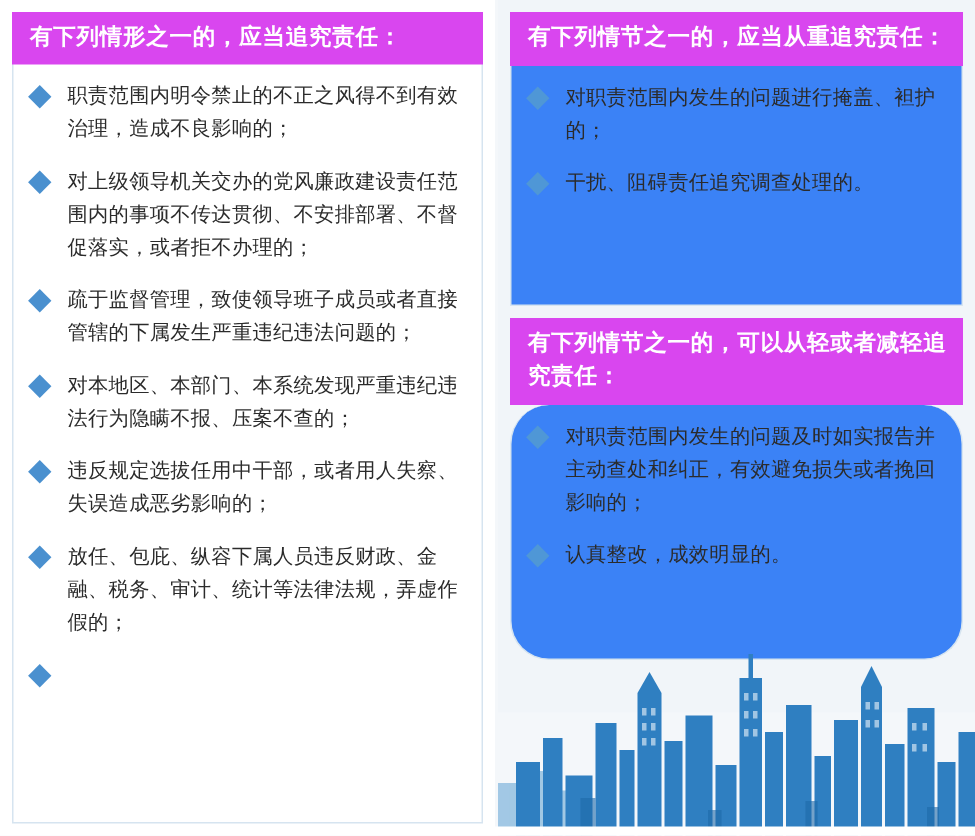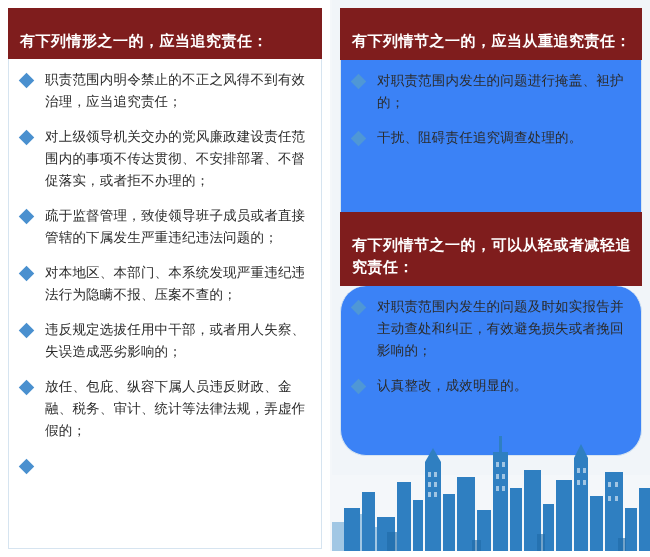--- a/index.html
+++ b/index.html
@@ -25,26 +25,26 @@
     background: #ffffff;
   }
   .col-right {
     position: absolute;
     left: 332px; top: 0;
     width: 318px; height: 475px;
     background: #f1f5f9;
   }
 
   .panel-header {
-    background: #7f1d1d;
+    background: #d946ef;
     color: #ffffff;
     font-weight: bold;
     font-size: 15px;
     line-height: 22px;
-    padding: 22px 10px 7px 12px;
+    padding: 6px 10px 7px 12px;
     letter-spacing: 0.5px;
   }
   .panel-header.two-line { padding-bottom: 8px; }
 
   .list {
     margin: 0; padding: 10px 10px 10px 8px;
     list-style: none;
   }
   .list li {
     display: flex;
@@ -126,21 +126,21 @@
 <body>
 
 <div id="page">
 
   <div class="col-left">
     <div class="left-inner">
       <div class="panel-header">有下列情形之一的，应当追究责任：</div>
       <ul class="list">
         <li>
           <span class="bullet"></span>
-          <span class="item-text">职责范围内明令禁止的不正之风得不到有效治理，应当追究责任；</span>
+          <span class="item-text">职责范围内明令禁止的不正之风得不到有效治理，造成不良影响的；</span>
         </li>
         <li>
           <span class="bullet"></span>
           <span class="item-text">对上级领导机关交办的党风廉政建设责任范围内的事项不传达贯彻、不安排部署、不督促落实，或者拒不办理的；</span>
         </li>
         <li>
           <span class="bullet"></span>
           <span class="item-text">疏于监督管理，致使领导班子成员或者直接管辖的下属发生严重违纪违法问题的；</span>
         </li>
         <li>

